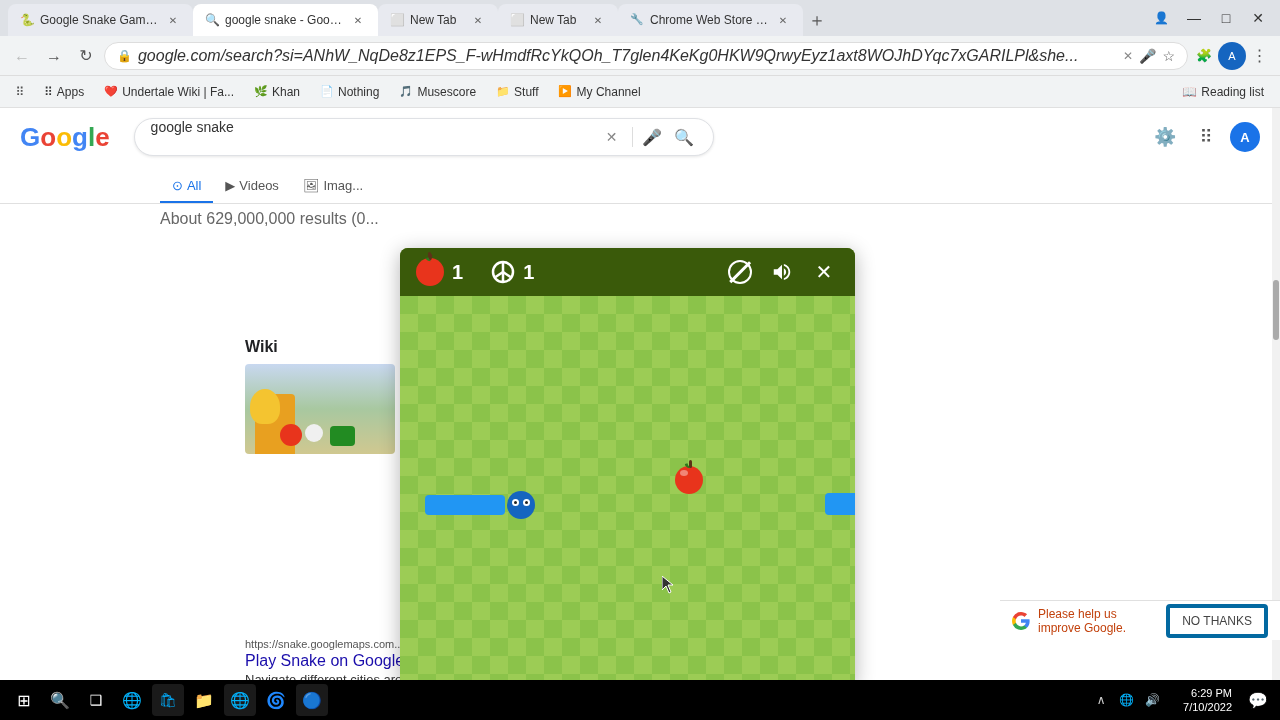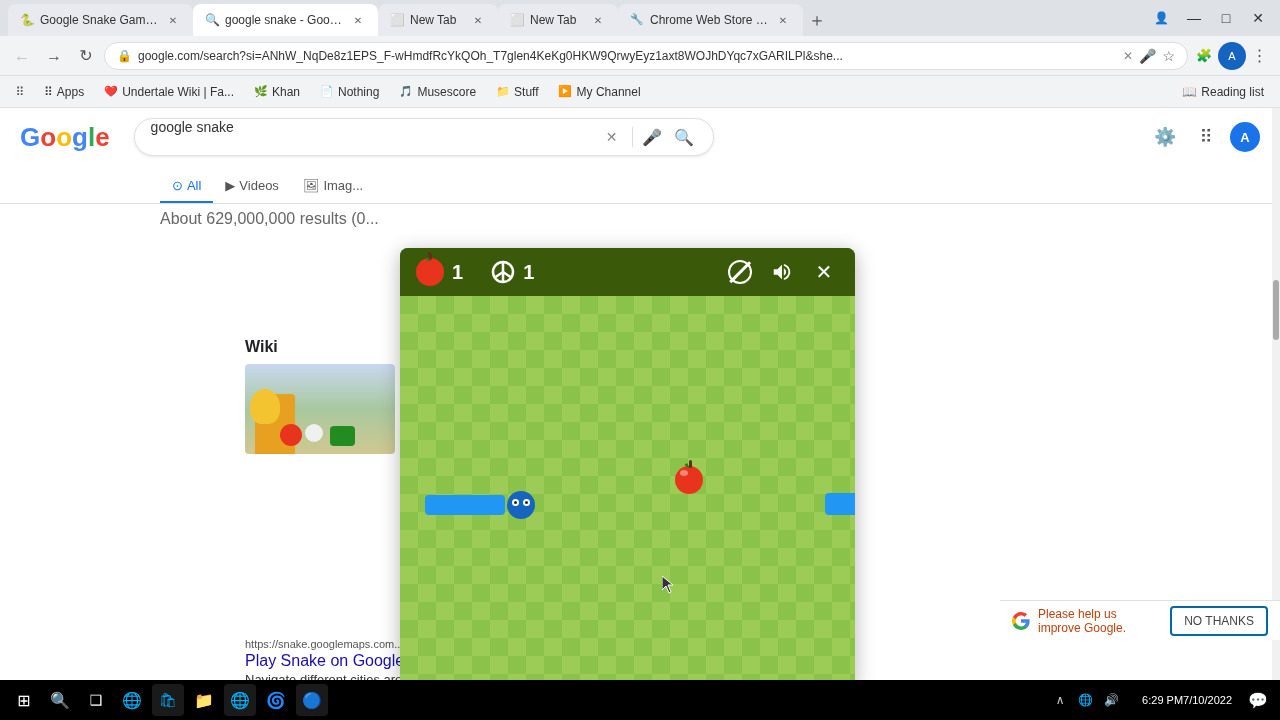--- a/index.html
+++ b/index.html
@@ -133,21 +133,22 @@
       padding: 0 12px;
       font-size: 12px;
       color: #333;
       gap: 6px;
     }
     .address-text {
       flex: 1;
       overflow: hidden;
       text-overflow: ellipsis;
       white-space: nowrap;
-      font-size: 12px;
+      font-size: 16px;
+      font-style: italic;
     }
     .toolbar-icons {
       display: flex;
       align-items: center;
       gap: 2px;
     }
     .toolbar-icon-btn {
       width: 24px;
       height: 24px;
       display: flex;
@@ -549,21 +550,21 @@
       height: 20px;
       display: flex;
       align-items: center;
       justify-content: center;
       font-size: 12px;
       color: #ccc;
       cursor: pointer;
     }
     .time-display {
       display: flex;
-      flex-direction: row;
+      flex-direction: column;
       align-items: flex-end;
       padding: 0 8px;
       cursor: pointer;
     }
     .time-text {
       font-size: 11px;
       color: #fff;
       line-height: 1.3;
     }
     .date-text {
@@ -622,21 +623,21 @@
       height: 18px;
       display: flex;
       align-items: center;
       justify-content: center;
     }
     .feedback-text { flex: 1; font-size: 12px; color: #c2410c; }
     .feedback-no-btn {
       padding: 6px 12px;
       font-size: 12px;
       color: #444;
-      border: 2px solid #0369a1;
+      border: 4px solid #0369a1;
       border-radius: 4px;
       cursor: pointer;
       background: #fff;
     }
     .feedback-yes-btn {
       padding: 6px 12px;
       font-size: 12px;
       color: #fff;
       background: #1a73e8;
       border: none;

